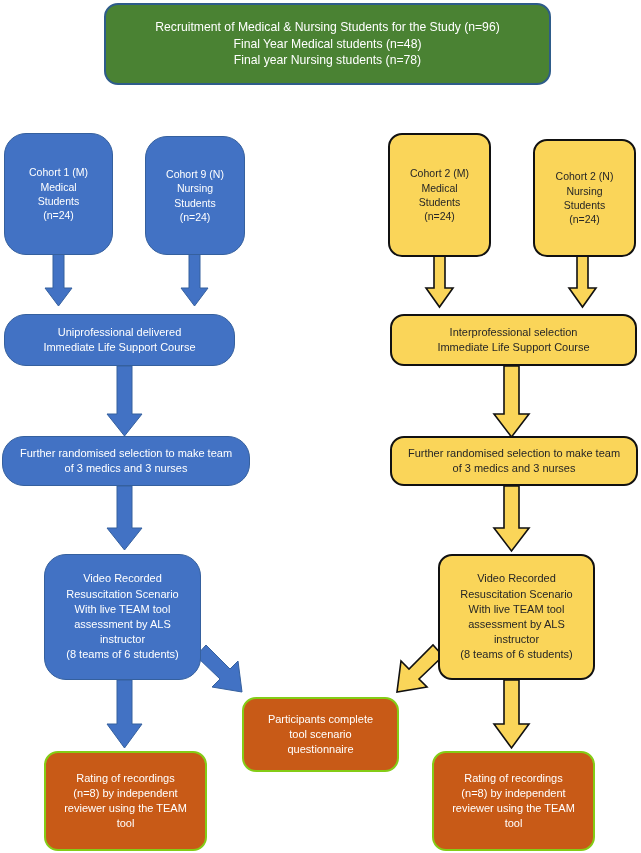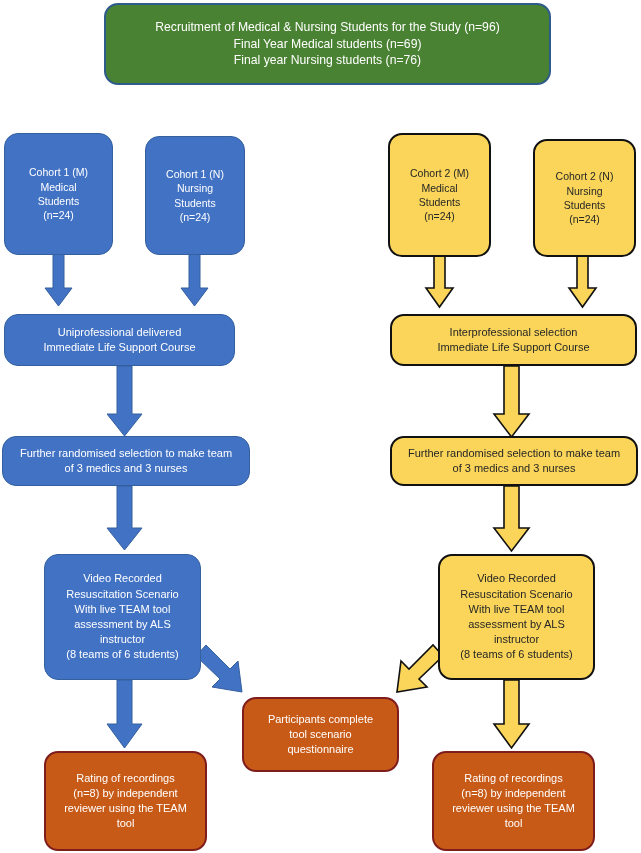--- a/index.html
+++ b/index.html
@@ -43,32 +43,32 @@
   
   .n-green {
     background: #4A8233;
     border: 2px solid #2E5C8A;
     border-radius: 14px;
     color: #ffffff;
   }
   .n-blue {
     background: #4272C4;
     border: 1.5px solid #35609E;
-    border-radius: 14px;
+    border-radius: 22px;
     color: #ffffff;
   }
   .n-yellow {
     background: #FAD559;
     border: 2px solid #111111;
     border-radius: 14px;
     color: #262626;
   }
   .n-orange {
     background: #C85A17;
-    border: 2px solid #7f1d1d;
+    border: 2px solid #84cc16;
     border-radius: 14px;
     color: #ffffff;
   }
   .fs-11 { font-size: 11px; }
   .fs-105 { font-size: 10.5px; }
   .fs-12 { font-size: 12.2px; }
 </style>
 </head>
 <body>
 
@@ -102,33 +102,33 @@
       <polygon points="504,486 519,486 519,528 529,528 511.5,551 494,528 504,528"></polygon>
 
       <polygon points="504,680 519,680 519,724 529,724 511.5,748 494,724 504,724"></polygon>
 
       <polygon points="443,656 433,645 409,669 401,661 397,692 427,687 419,679"></polygon>
     </g>
   </svg>
 
   <div class="node n-green fs-12" style="left:104px; top:3px; width:447px; height:82px;">
     <span class="line">Recruitment of Medical &amp; Nursing Students for the Study (n=96)</span>
-    <span class="line">Final Year Medical students (n=69)</span>
-    <span class="line">Final year Nursing students (n=76)</span>
+    <span class="line">Final Year Medical students (n=48)</span>
+    <span class="line">Final year Nursing students (n=78)</span>
   </div>
 
   <div class="node n-blue fs-105" style="left:4px; top:133px; width:109px; height:122px;">
     <span class="line">Cohort 1 (M)</span>
     <span class="line">Medical</span>
     <span class="line">Students</span>
     <span class="line">(n=24)</span>
   </div>
 
   <div class="node n-blue fs-105" style="left:145px; top:136px; width:100px; height:119px;">
-    <span class="line">Cohort 1 (N)</span>
+    <span class="line">Cohort 9 (N)</span>
     <span class="line">Nursing</span>
     <span class="line">Students</span>
     <span class="line">(n=24)</span>
   </div>
 
   <div class="node n-yellow fs-105" style="left:388px; top:133px; width:103px; height:124px;justify-content:center;">
     <span class="line">Cohort 2 (M)</span>
     <span class="line">Medical</span>
     <span class="line">Students</span>
     <span class="line">(n=24)</span>

